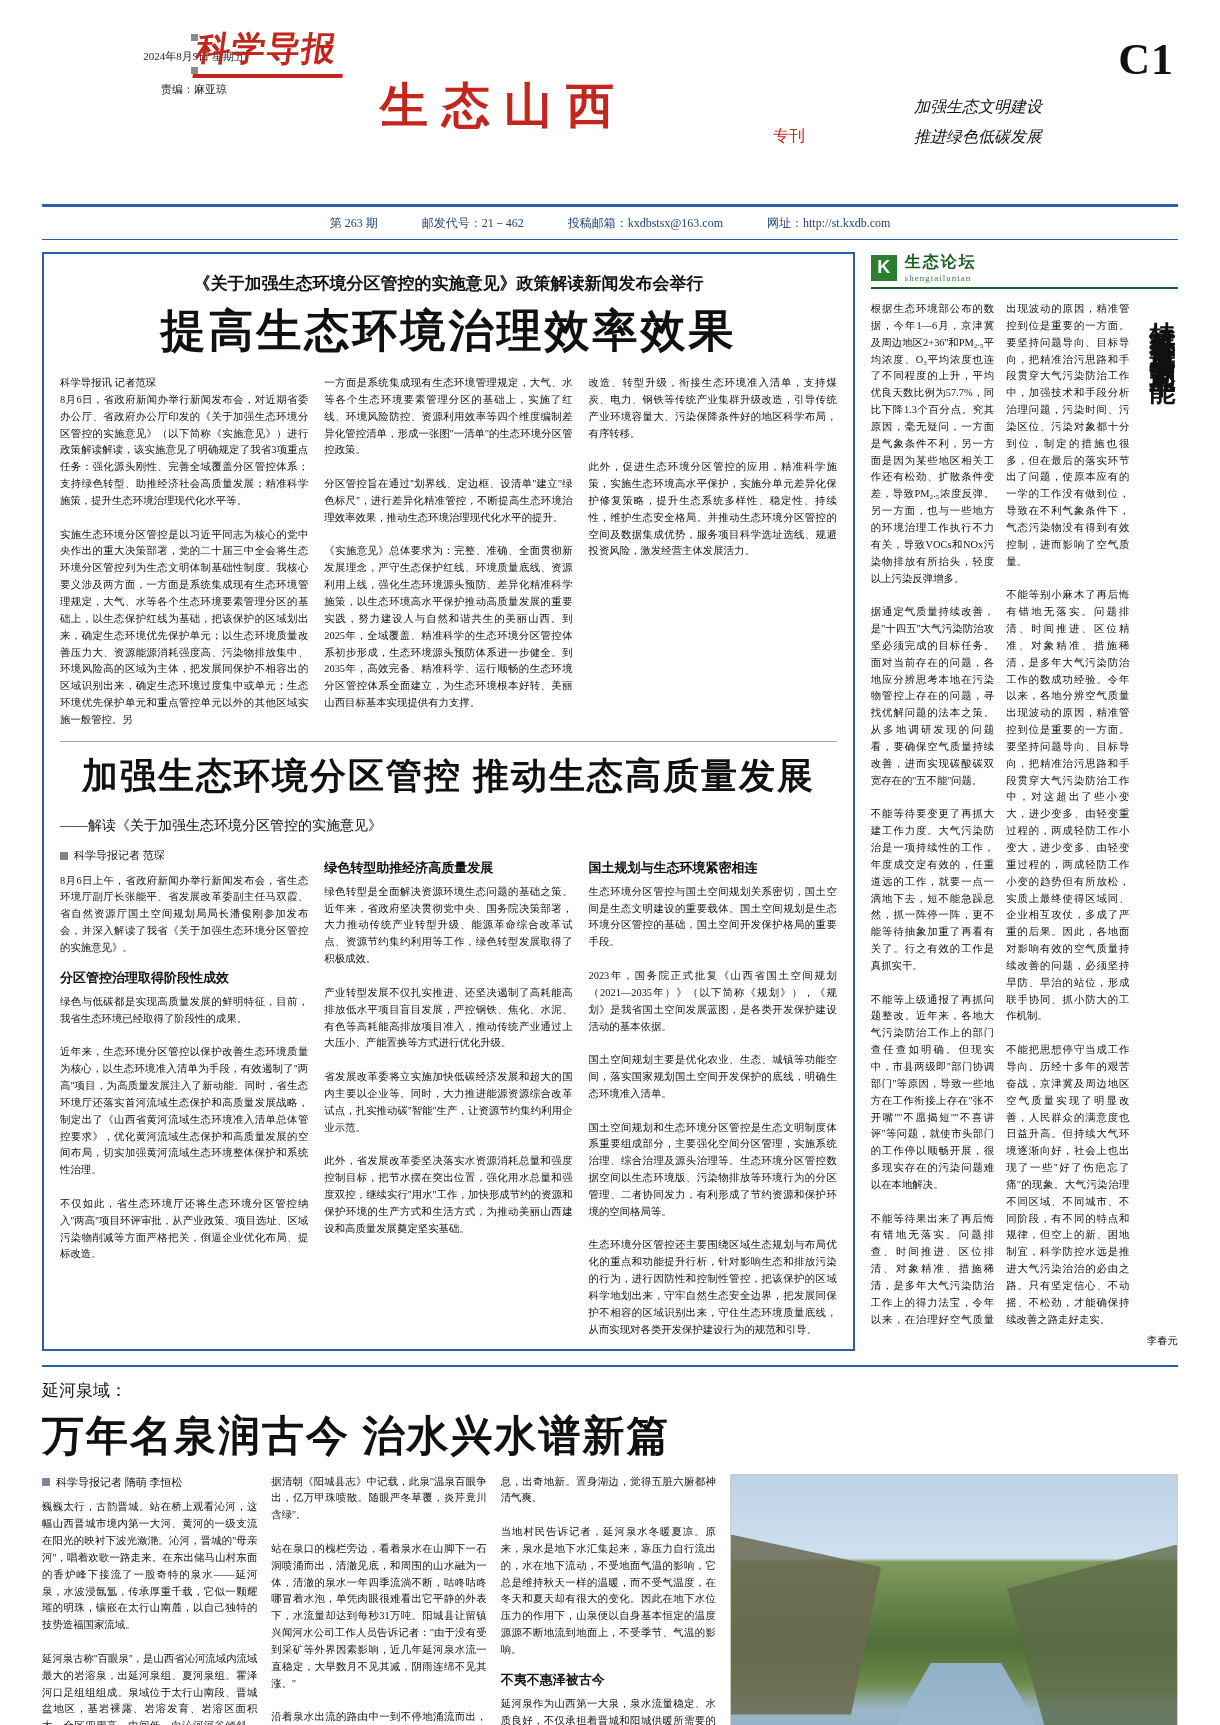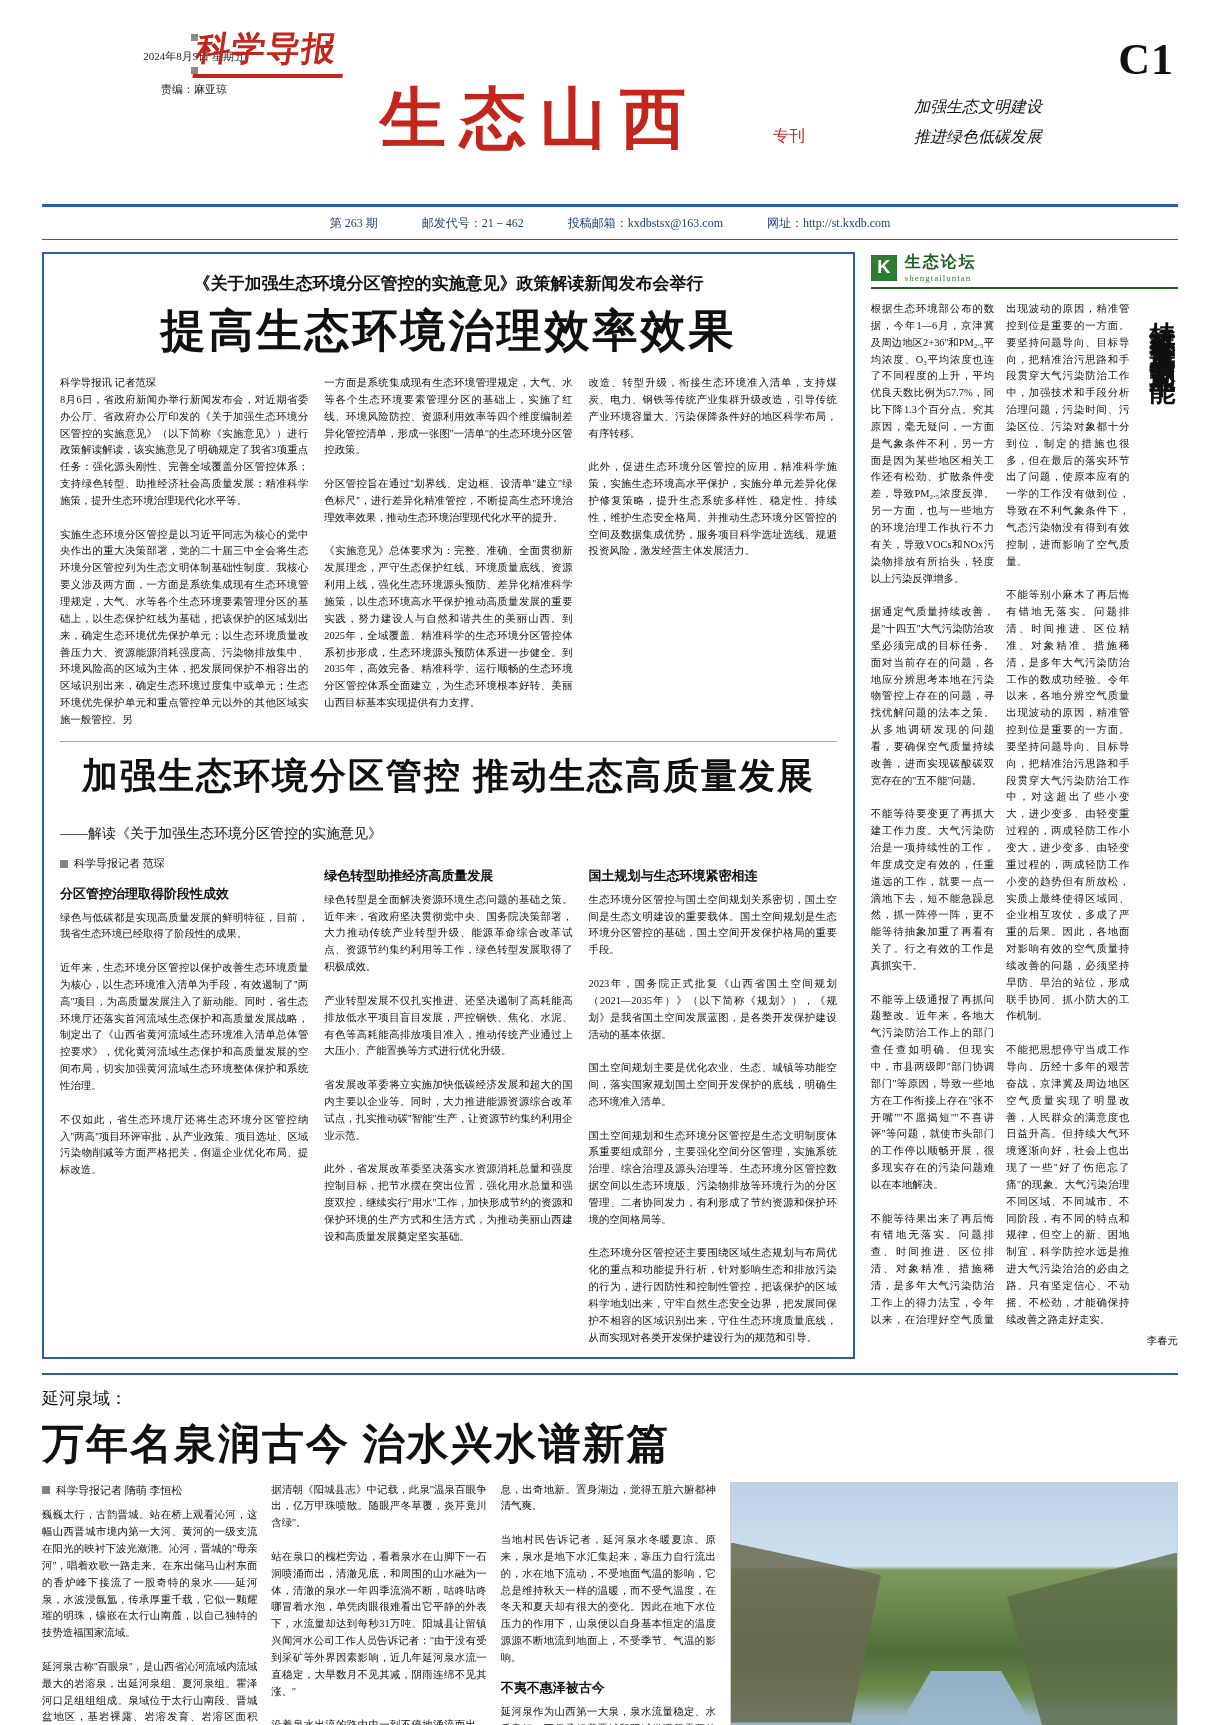--- a/index.html
+++ b/index.html
@@ -48,21 +48,21 @@
     background:
       repeating-linear-gradient(0deg,#2e7d32 0 3px,transparent 3px 6px),
       repeating-linear-gradient(90deg,#2e7d32 0 3px,transparent 3px 6px);
     background-color:#fff;
   }
   .qr.green::before, .qr.green::after { border-color:#2e7d32; }
   .qr-cap { font-size: 11px; margin-top: 5px; color: #222; }
 
   .mast-title {
     position: absolute; left: 352px; top: 74px;
-    font-size: 66px; font-weight: bold; color: #c3261d;
+    font-size: 48px; font-weight: bold; color: #c3261d;
     letter-spacing: 14px; font-family: "Liberation Serif", serif;
   }
   .mast-sub { position: absolute; left: 745px; top: 126px; font-size: 16px; color: #c3261d; }
   .mast-slogan { position: absolute; right: 150px; top: 92px; font-size: 16px; line-height: 1.9; color: #111; text-align: left; font-style: italic; }
   .mast-page { position: absolute; right: 18px; top: 34px; font-size: 44px; font-weight: bold; letter-spacing: 1px; }
 
   
   .infobar {
     margin: 4px 14px 0 14px;
     border-top: 3px solid #2d5ca8; border-bottom: 1px solid #2d5ca8;
@@ -77,21 +77,21 @@
 
   .lead-sub { text-align: center; font-size: 17px; font-weight: bold; margin: 4px 0 0; }
   .lead-title { text-align: center; font-size: 45px; font-weight: bold; letter-spacing: 3px; margin: 6px 0 14px; }
 
   .cols3 { display: flex; gap: 16px; }
   .col { flex: 1; font-size: 10.4px; line-height: 1.62; text-align: justify; }
   .byline { font-size: 10.4px; }
 
   .hr-thin { height: 1px; background: #9aa4b5; margin: 12px 0 10px; }
 
-  .sec-title { text-align: center; font-size: 36px; font-weight: bold; letter-spacing: 2px; margin: 8px 0 24px; }
+  .sec-title { text-align: center; font-size: 36px; font-weight: bold; letter-spacing: 2px; margin: 8px 0 16px; }
   .sec-sub { font-size: 14px; margin-bottom: 12px; }
 
   .mini-byline { display: flex; align-items: center; gap: 6px; font-size: 11px; margin-bottom: 8px; }
   .sq { width: 8px; height: 8px; background: #7d8794; display: inline-block; }
 
   .subhead { font-weight: bold; font-size: 13px; margin: 10px 0 6px; }
 
   
   .forum-head { display: flex; align-items: center; gap: 8px; border-bottom: 2px solid #1b5e20; padding-bottom: 4px; }
   .forum-k {
@@ -198,20 +198,21 @@
 
       <div class="sec-title">加强生态环境分区管控  推动生态高质量发展</div>
       <div class="sec-sub">——解读《关于加强生态环境分区管控的实施意见》</div>
 
       <div class="cols3">
         <div class="col">
           <div class="mini-byline">
             <span class="sq"></span>
             <span>科学导报记者  范琛</span>
           </div>
+          <div style="white-space:pre-line">8月6日上午，省政府新闻办举行新闻发布会，省生态环境厅副厅长张能平、省发展改革委副主任马双霞、省自然资源厅国土空间规划局局长潘俊刚参加发布会，并深入解读了我省《关于加强生态环境分区管控的实施意见》。</div>
           <div class="subhead">分区管控治理取得阶段性成效</div>
           <div style="white-space:pre-line">绿色与低碳都是实现高质量发展的鲜明特征，目前，我省生态环境已经取得了阶段性的成果。
 
 近年来，生态环境分区管控以保护改善生态环境质量为核心，以生态环境准入清单为手段，有效遏制了''两高''项目，为高质量发展注入了新动能。同时，省生态环境厅还落实首河流域生态保护和高质量发展战略，制定出了《山西省黄河流域生态环境准入清单总体管控要求》，优化黄河流域生态保护和高质量发展的空间布局，切实加强黄河流域生态环境整体保护和系统性治理。
 
 不仅如此，省生态环境厅还将生态环境分区管控纳入''两高''项目环评审批，从产业政策、项目选址、区域污染物削减等方面严格把关，倒逼企业优化布局、提标改造。</div>
         </div>
         <div class="col">
           <div class="subhead">绿色转型助推经济高质量发展</div>
           <div style="white-space:pre-line">绿色转型是全面解决资源环境生态问题的基础之策。近年来，省政府坚决贯彻党中央、国务院决策部署，大力推动传统产业转型升级、能源革命综合改革试点、资源节约集约利用等工作，绿色转型发展取得了积极成效。

